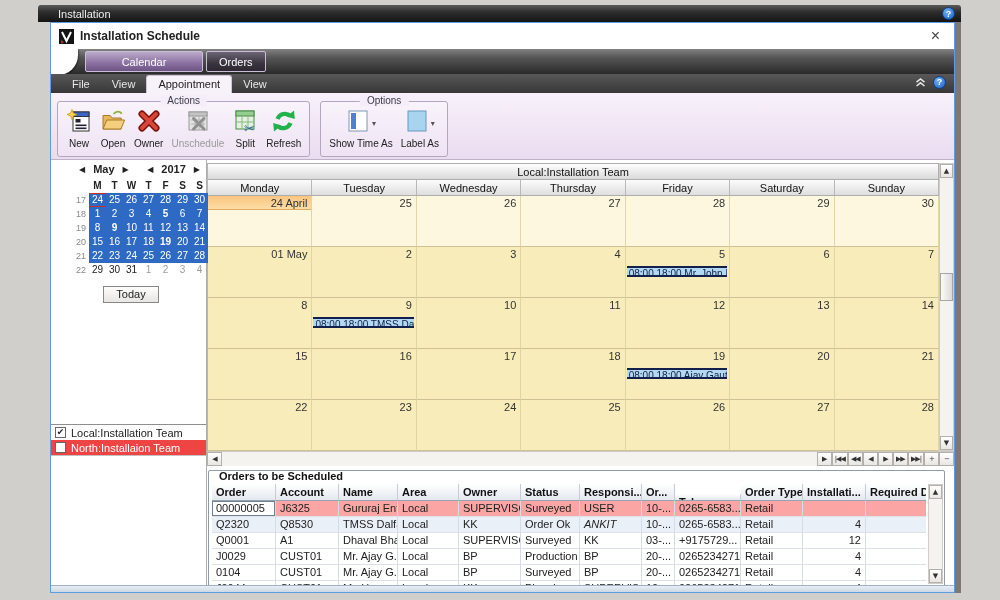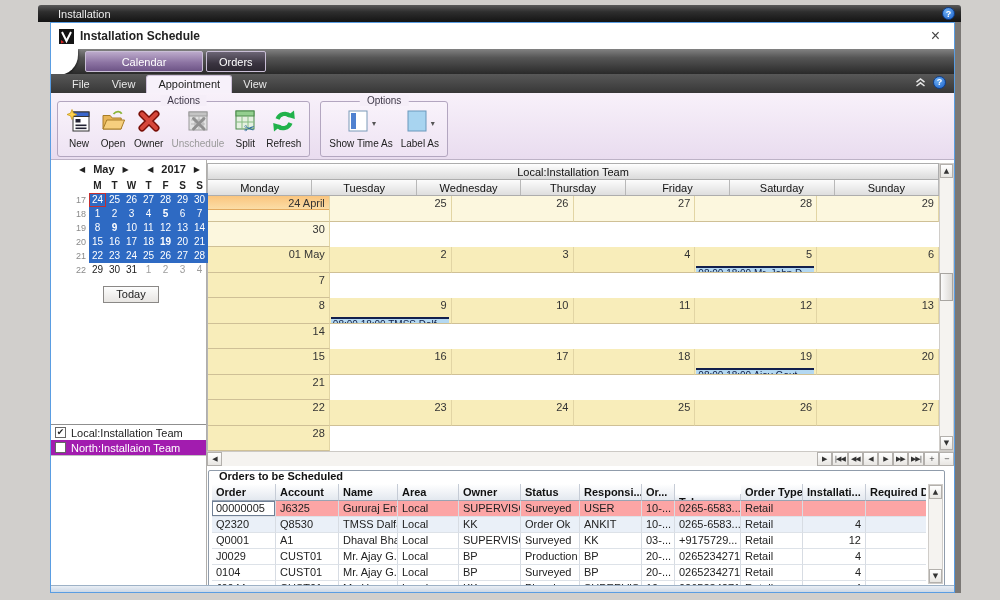--- a/index.html
+++ b/index.html
@@ -70,34 +70,34 @@
   .mcd { line-height:14px; color:#222; }
   .mcd.sel { background:#2e6ac3; color:#fff; }
   .mcd.today { outline:1px solid #c52f2f; outline-offset:-1px; }
   .mcd.bold { font-weight:bold; }
   .mcd.dim { color:#9d9d9d; }
   .today-btn { display:block; margin:9px auto 0 52px; width:56px; height:17px; font-size:11px;
     background:linear-gradient(#fdfdfd,#e7e5e2); border:1px solid #8a8886; text-align:center; line-height:15px; }
 
   .team-list { position:absolute; left:0; right:0; top:264px; border-top:1px solid #8f8f8f; border-bottom:1px solid #c2c2c2; }
   .teamrow { height:15px; display:flex; align-items:center; padding-left:4px; font-size:11px; white-space:nowrap; overflow:hidden; }
-  .teamrow.selected { background:#a21caf; color:#fff; }
+  .teamrow.selected { background:#ef4444; color:#fff; }
   .cb { width:11px; height:11px; border:1px solid #666; background:#fff; margin-right:5px; flex:none;
     font-size:9px; line-height:9px; text-align:center; color:#222; }
 
   
   .rightcol { flex:1; display:flex; flex-direction:column; padding-top:3px; min-width:0; }
   .calwrap { display:flex; }
   .calmain { flex:1; min-width:0; border-left:1px solid #b5b5b5; }
   .teamhdr { height:17px; background:linear-gradient(#fefefe,#dadada); border:1px solid #adadad; border-left:none;
     display:flex; align-items:center; justify-content:center; font-size:11px; color:#111; }
   .dayhdr { display:grid; grid-template-columns:repeat(7,1fr); height:16px; border-bottom:1px solid #adadad; }
   .dayhdr .dh { background:linear-gradient(#fcfcfc,#dedede); border-right:1px solid #b8b8b8;
     font-size:11px; display:flex; align-items:center; justify-content:center; color:#111; }
-  .calrow { display:grid; grid-template-columns:repeat(6,1fr); height:51px; }
+  .calrow { display:grid; grid-template-columns:repeat(7,1fr); height:51px; }
   .calcell { position:relative; background:#f8edba; border-right:1px solid #e2d5a4; border-bottom:1px solid #cfc096; overflow:hidden; }
   .calrow.april .calcell { background:#fcf7de; }
   .datenum { position:absolute; top:1px; right:4px; font-size:11px; color:#333; }
   .date-strip { position:absolute; top:0; left:0; right:0; height:14px;
     background:linear-gradient(#fac57e,#fbdda6); border-bottom:1px solid #e2aa60;
     font-size:11px; line-height:14px; text-align:right; padding-right:4px; color:#333; }
   .appt { position:absolute; left:1px; right:2px; top:19px; height:11px; background:#b3d8f2;
     border-top:2px solid #13204d; border-bottom:2px solid #13204d;
     font-size:10px; line-height:11px; padding-left:2px; white-space:nowrap; overflow:hidden; color:#0f1e46; }
 
@@ -549,21 +549,21 @@
                 <span class="oc num" style="width: 63px;"></span>
                 <span class="oc" style="width: 68px;"></span>
               </div>
               <div class="orow">
                 <span class="oc" style="width: 64px;">Q2320</span>
                 <span class="oc" style="width: 63px;">Q8530</span>
                 <span class="oc" style="width: 59px;">TMSS Dalfab</span>
                 <span class="oc" style="width: 61px;">Local</span>
                 <span class="oc" style="width: 62px;">KK</span>
                 <span class="oc" style="width: 59px;">Order Ok</span>
-                <span class="oc" style="width: 62px;">ANKIT</span>
+                <span class="oc" style="width: 62px; font-style: italic;">ANKIT</span>
                 <span class="oc" style="width: 33px;">10-...</span>
                 <span class="oc" style="width: 66px;">0265-6583...</span>
                 <span class="oc" style="width: 62px;">Retail</span>
                 <span class="oc num" style="width: 63px;">4</span>
                 <span class="oc" style="width: 68px;"></span>
               </div>
               <div class="orow">
                 <span class="oc" style="width: 64px;">Q0001</span>
                 <span class="oc" style="width: 63px;">A1</span>
                 <span class="oc" style="width: 59px;">Dhaval Bha...</span>

